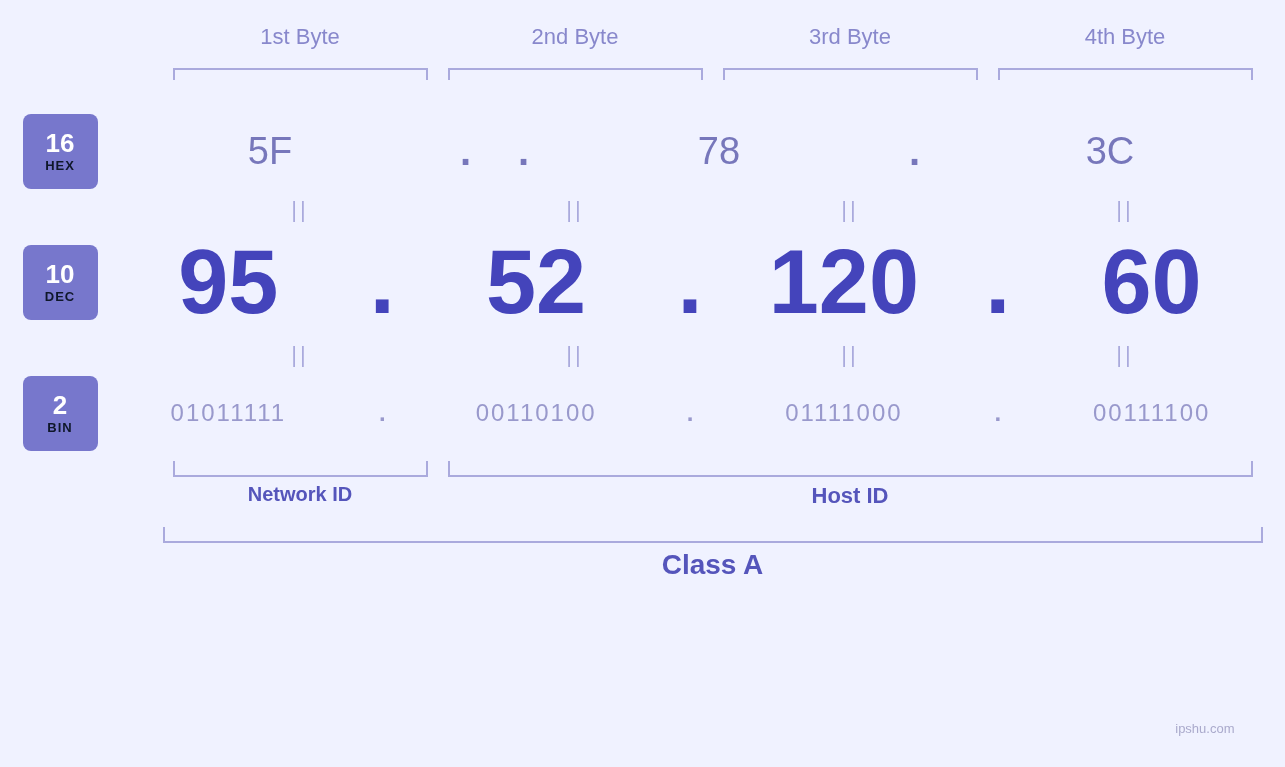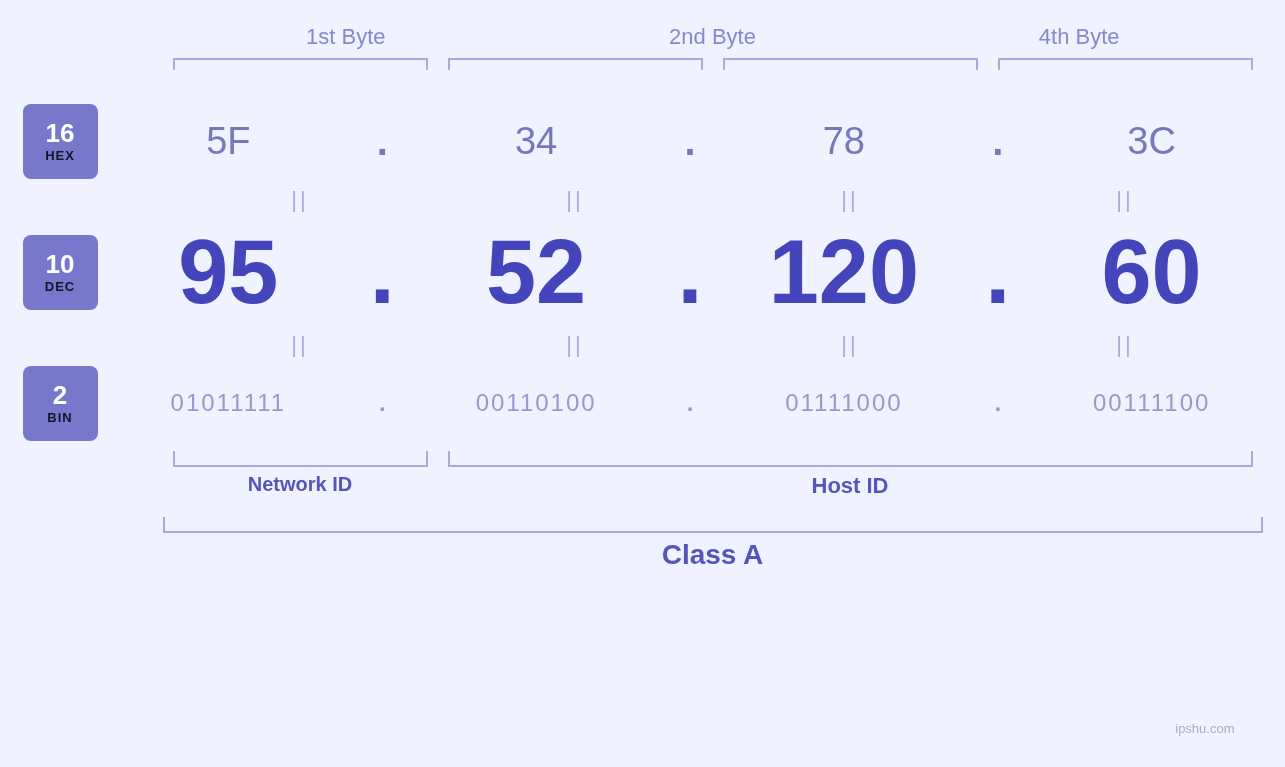--- a/index.html
+++ b/index.html
@@ -31,21 +31,21 @@
       padding-left: 140px;
       margin-bottom: 0px;
     }
 
     .byte-header {
       flex: 1;
       text-align: center;
       color: #8888cc;
       font-size: 22px;
       font-weight: 400;
-      padding-bottom: 8px;
+      padding-bottom: 18px;
     }
 
     
     .bracket-row {
       display: flex;
       width: 100%;
       padding-left: 140px;
       margin-bottom: 30px;
     }
 
@@ -273,20 +273,21 @@
     }
   </style>
 </head>
 <body>
 
 <div class="container">
 
   <div class="byte-headers">
     <div class="byte-header">1st Byte</div>
     <div class="byte-header">2nd Byte</div>
+    <div class="byte-header">3rd Byte</div>
     <div class="byte-header">4th Byte</div>
   </div>
 
   <div class="bracket-row">
     <div class="bracket">
         <div class="right-tick"></div>
       </div>
     <div class="bracket">
         <div class="right-tick"></div>
       </div>
@@ -299,21 +300,20 @@
   </div>
 
   <div class="main-grid row-wrap">
     <div class="base-badge">
       <span class="base-num">16</span>
       <span class="base-label">HEX</span>
     </div>
     <div class="values-row">
       <div class="byte-value">5F</div>
       <div class="dot">.</div>
-      <div class="byte-value">34</div>
       <div class="dot">.</div>
       <div class="byte-value">78</div>
       <div class="dot">.</div>
       <div class="byte-value">3C</div>
     </div>
   </div>
 
   <div class="equals-row">
     <div class="equals-item">||</div>
     <div class="equals-item">||</div>

